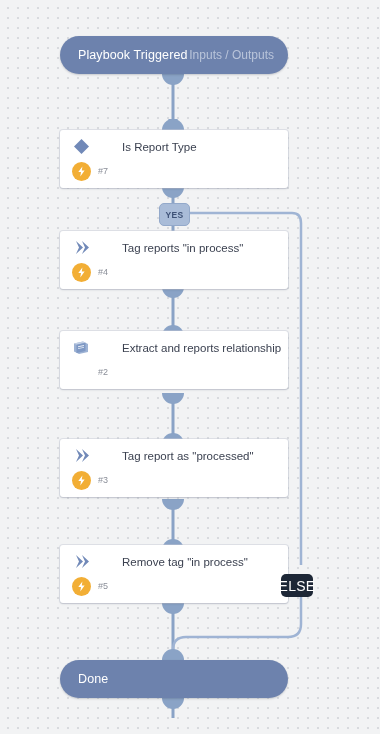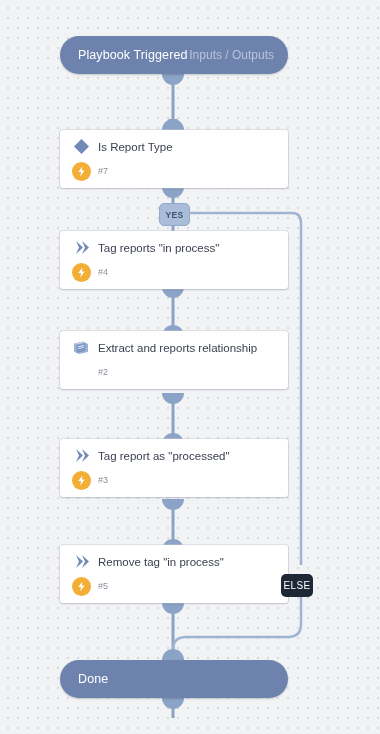--- a/index.html
+++ b/index.html
@@ -78,20 +78,21 @@
     box-shadow: 0 1px 2px rgba(40,50,70,.18), 0 0 0 1px rgba(200,205,215,.45);
     z-index: 3;
   }
   .card-row-top {
     position: absolute;
     left: 0; top: 0;
     right: 0;
     height: 33px;
     display: flex;
     align-items: center;
+    gap: 24px;
   }
   .card-icon {
     width: 34px;
     min-width: 34px;
     display: flex;
     align-items: center;
     justify-content: center;
     margin-left: 4px;
   }
   .card-title {
@@ -161,21 +162,21 @@
     height: 23px;
     border-radius: 5px;
     background: #1d2736;
     display: flex;
     align-items: center;
     justify-content: center;
     z-index: 4;
   }
   .label-else span {
     color: #ffffff;
-    font-size: 10px;
+    font-size: 14px;
     letter-spacing: .3px;
   }
 
   
   .cap {
     position: absolute;
     z-index: 2;
     background: #8aa3c6;
   }
   .cap-down {              

